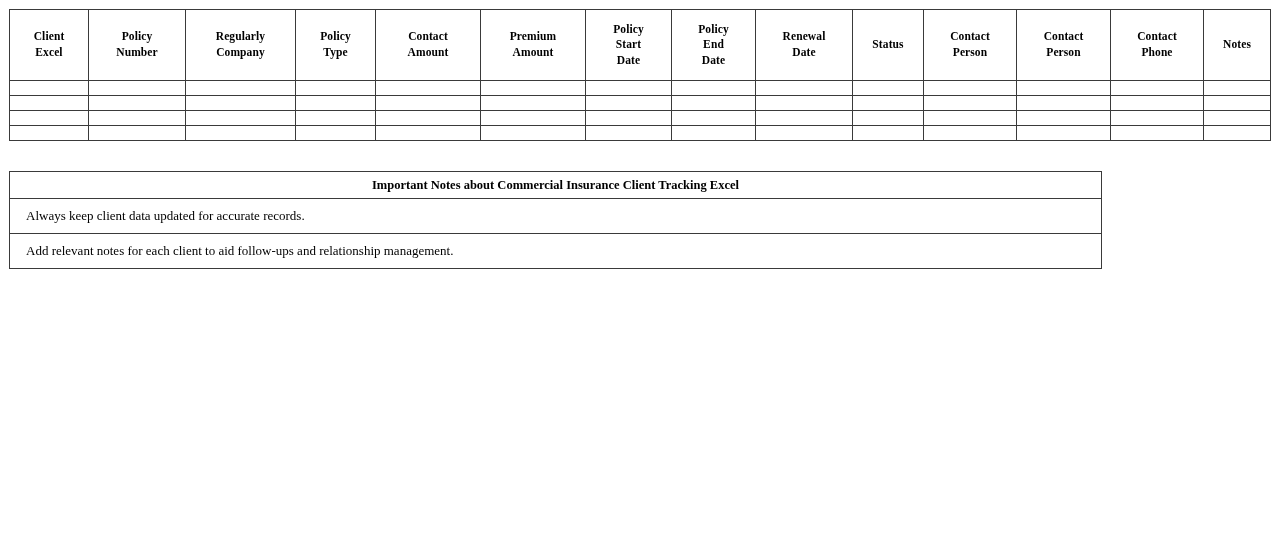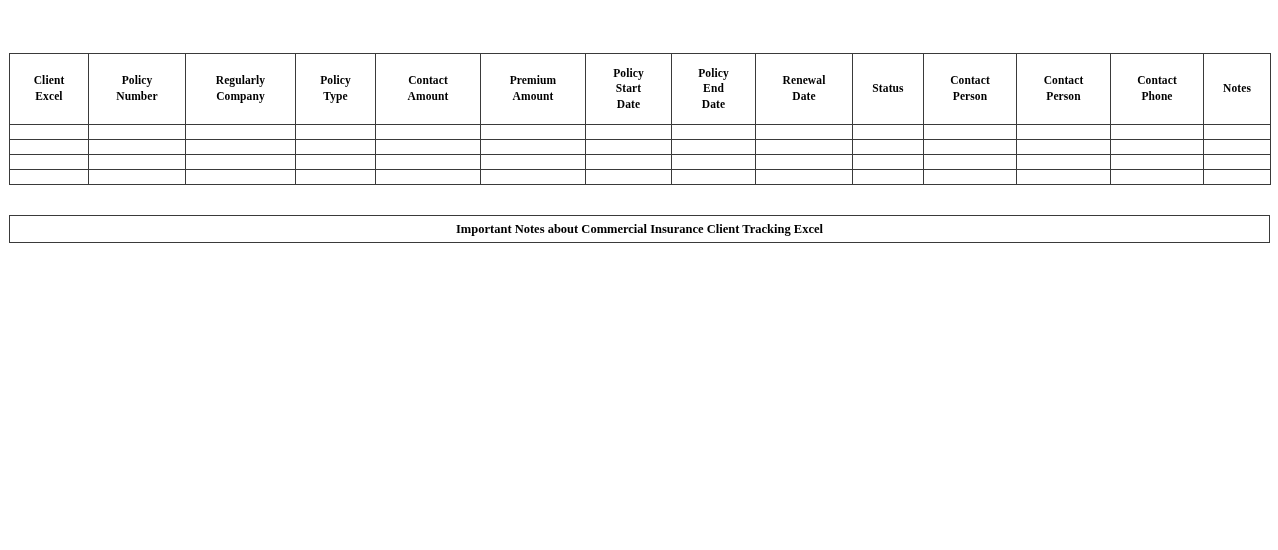--- a/index.html
+++ b/index.html
@@ -19,21 +19,20 @@
     position: relative;
     width: 1278px;
     height: 550px;
   }
 
   
   table.grid {
     border-collapse: collapse;
     table-layout: fixed;
     background: #7dd3fc;
-    margin-top: 44px;
   }
   table.grid td,
   table.grid th {
     border: 1px solid #3a3a3a;
     padding: 0;
     background: #ffffff;
   }
 
   .tracking-table {
     position: absolute;
@@ -53,21 +52,21 @@
   }
   .tracking-table td.data-cell {
     height: 14px;
   }
 
   
   .notes-table {
     position: absolute;
     left: 9px;
     top: 171px;
-    width: 1261px;
+    width: 1093px;
     padding-left: 11px;
   }
   .notes-table th.notes-title {
     height: 24px;
     font-weight: bold;
     font-size: 12.5px;
     text-align: center;
     vertical-align: middle;
     padding: 1px 4px;
   }
@@ -188,16 +187,22 @@
       </tbody>
   </table>
 
   <table class="grid notes-table">
     <thead>
       <tr>
         <th class="notes-title">Important Notes about Commercial Insurance Client Tracking Excel</th>
       </tr>
     </thead>
     <tbody>
+        <tr>
+          <td class="note-cell">Always keep client data updated for accurate records.</td>
+        </tr>
+        <tr>
+          <td class="note-cell">Add relevant notes for each client to aid follow-ups and relationship management.</td>
+        </tr>
       </tbody>
   </table>
 
 </div>
 
 </body></html>

